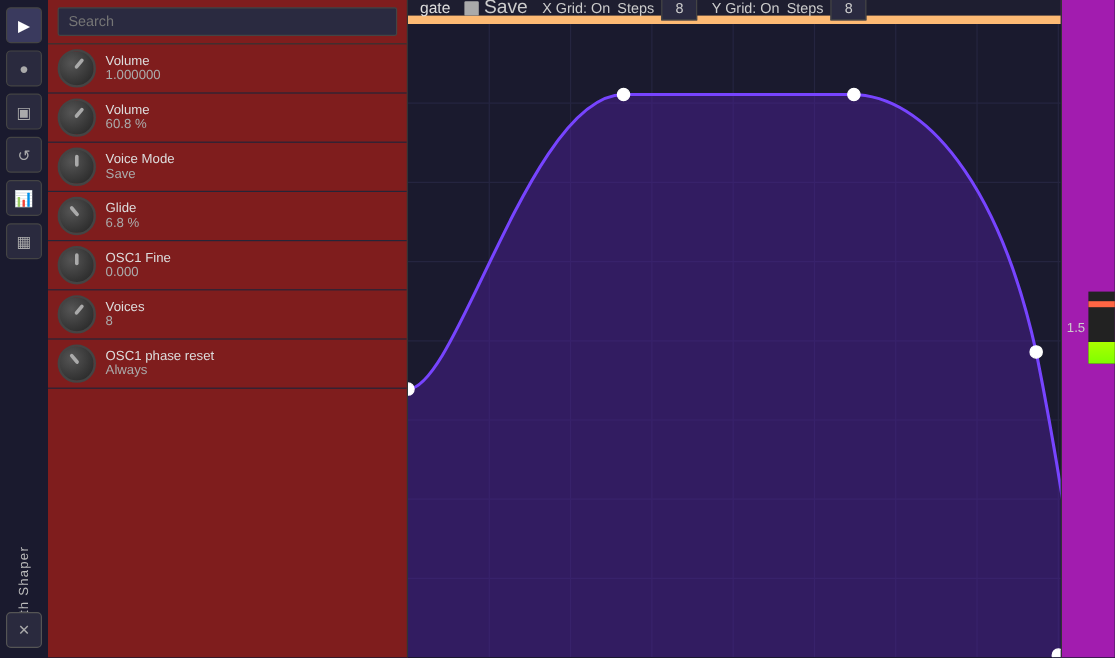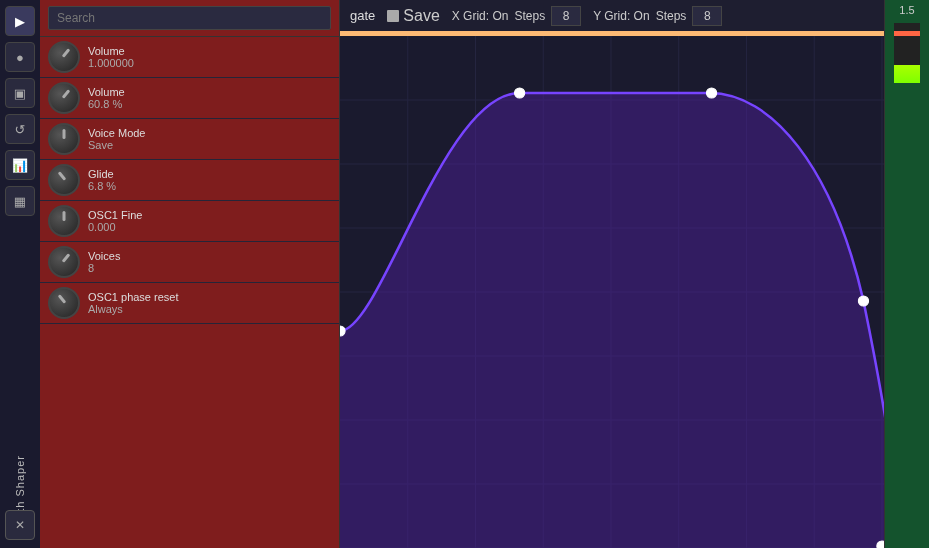--- a/index.html
+++ b/index.html
@@ -139,23 +139,23 @@
     
     .main-area {
       flex: 1;
       display: flex;
       flex-direction: column;
       background: #1a1a2e;
     }
 
     
     .toolbar {
-      height: 36px;
+      height: 20px;
       background: #1e1e30;
-      border-bottom: 5px solid #fdba74;
+      border-bottom: 7px solid #fdba74;
       display: flex;
       align-items: center;
       padding: 0 10px;
       gap: 12px;
     }
     .toolbar-label {
       color: #ddd;
       font-size: 13px;
     }
     .toolbar-save {
@@ -199,23 +199,23 @@
 
     .grid-svg {
       position: absolute;
       top: 0; left: 0;
       width: 100%; height: 100%;
     }
 
     
     .vu-meter {
       width: 45px;
-      background: #14532d;
-      display: flex;
-      flex-direction: column;
+      background: #a21caf;
+      display: flex;
+      flex-direction: row;
       align-items: center;
       padding: 4px;
       gap: 3px;
       border-left: 1px solid #333;
     }
     .vu-value {
       color: #ccc;
       font-size: 11px;
       text-align: center;
     }

